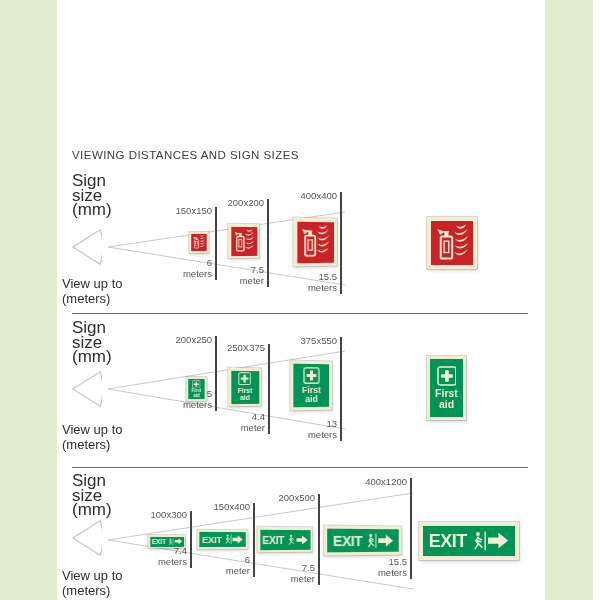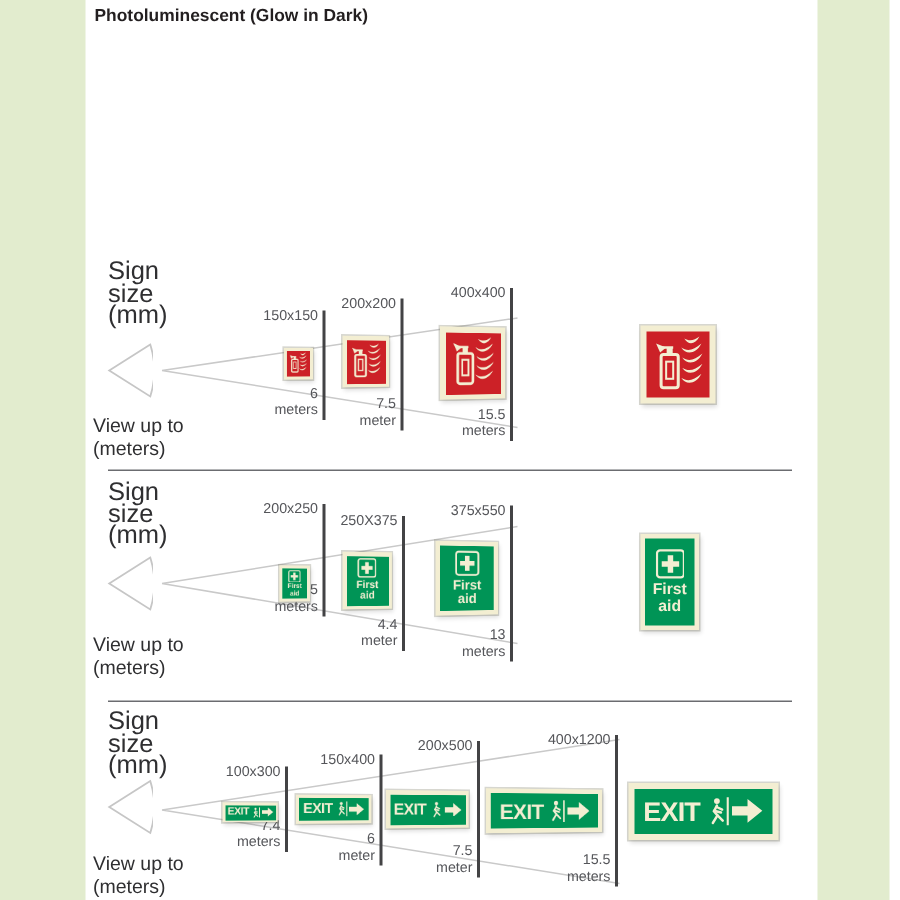--- a/index.html
+++ b/index.html
@@ -90,23 +90,23 @@
       <path d="M0,5.7 H11 V0.6 L21.5,9 L11,17.4 V12.3 H0 Z" fill="#f3eed2"></path>
     </symbol>
   </defs>
 </svg>
 
 <div id="stage">
   <div class="band l"></div>
   <div class="band r"></div>
 
   <div class="header">
-    <p class="t">Photoluminescent (Glow in Dark)</p>
-  </div>
-
+  </div>
+
+  <div class="section-title">VIEWING DISTANCES AND SIGN SIZES</div>
 
   <svg class="cones" width="600" height="600">
     <g stroke="#c9c9c9" stroke-width="1" fill="none">
       <path d="M108,247 L345,212 M108,247 L345,285"></path>
       <path d="M108,389 L345,351 M108,389 L345,429"></path>
       <path d="M108,540 L413,493 M108,540 L413,589"></path>
     </g>
   </svg>
 
   <div class="szlabel" style="top:174px">
@@ -282,21 +282,21 @@
       <div>meter</div>
     </div>
   </div>
   <div class="marker" style="left:318px;top:494px;height:91px">
     <div class="mlab msize">200x500</div>
     <div class="mlab mdist">
       <div>7.5</div>
       <div>meter</div>
     </div>
   </div>
-  <div class="marker" style="left:410px;top:490px;height:101px">
+  <div class="marker" style="left:410px;top:478px;height:101px">
     <div class="mlab msize">400x1200</div>
     <div class="mlab mdist">
       <div>15.5</div>
       <div>meters</div>
     </div>
   </div>
 
   <div class="sign exit persp" style="left:148px;top:535px;width:38px;height:13px;--bw:1.5px">
     <div class="face" style="font-size:7px">
       <span class="word">EXIT</span>

